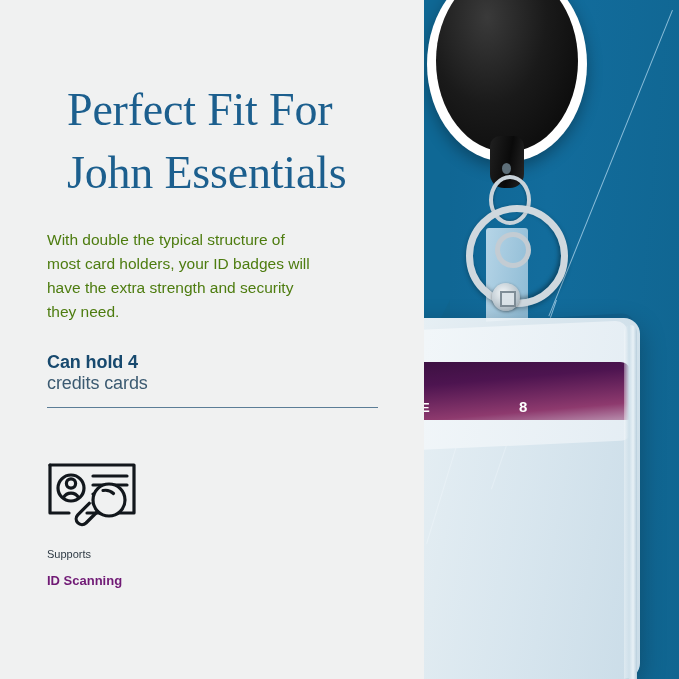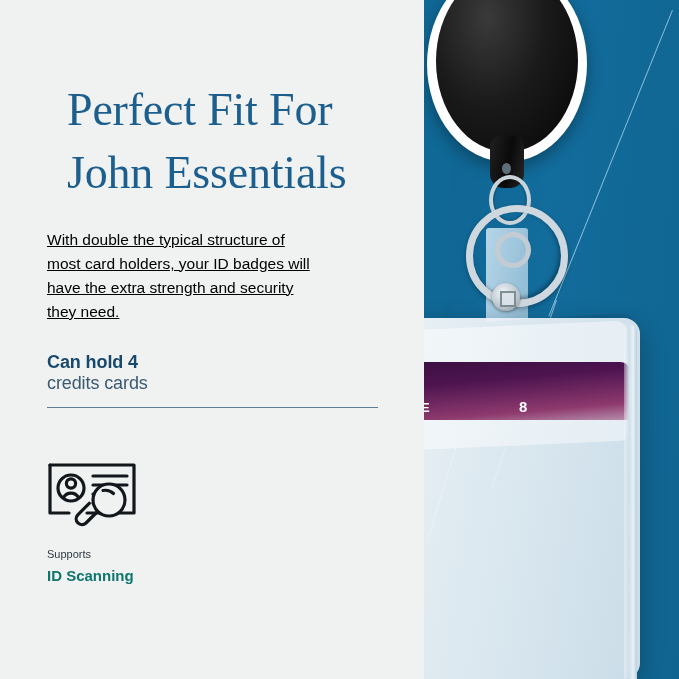--- a/index.html
+++ b/index.html
@@ -39,22 +39,21 @@
   }
   .headline .hl-line { display: block; white-space: nowrap; }
 
   .body-copy {
     position: absolute;
     left: 47px;
     top: 212px;
     width: 275px;
     font-size: 15.5px;
     line-height: 24px;
-    color: #000000;
-    text-decoration: underline;
+    color: #4d7c0f;
   }
 
   .spec-block {
     position: absolute;
     left: 47px;
     top: 352px;
     width: 331px;
   }
   .spec-strong {
     font-size: 18px;
@@ -82,24 +81,24 @@
     top: 462px;
     width: 260px;
   }
   .feature-icon { display:block; }
   .feature-sub {
     margin-top: 16px;
     font-size: 11px;
     color: #2f3b45;
   }
   .feature-strong {
-    margin-top: 7px;
-    font-size: 15px;
+    margin-top: 13px;
+    font-size: 13px;
     font-weight: bold;
-    color: #0f766e;
+    color: #701a75;
   }
 
   
   .photo {
     position: absolute;
     left: 0; top: 0;
     width: 679px; height: 679px;
     z-index: 1;
   }
   .blue-bg {

